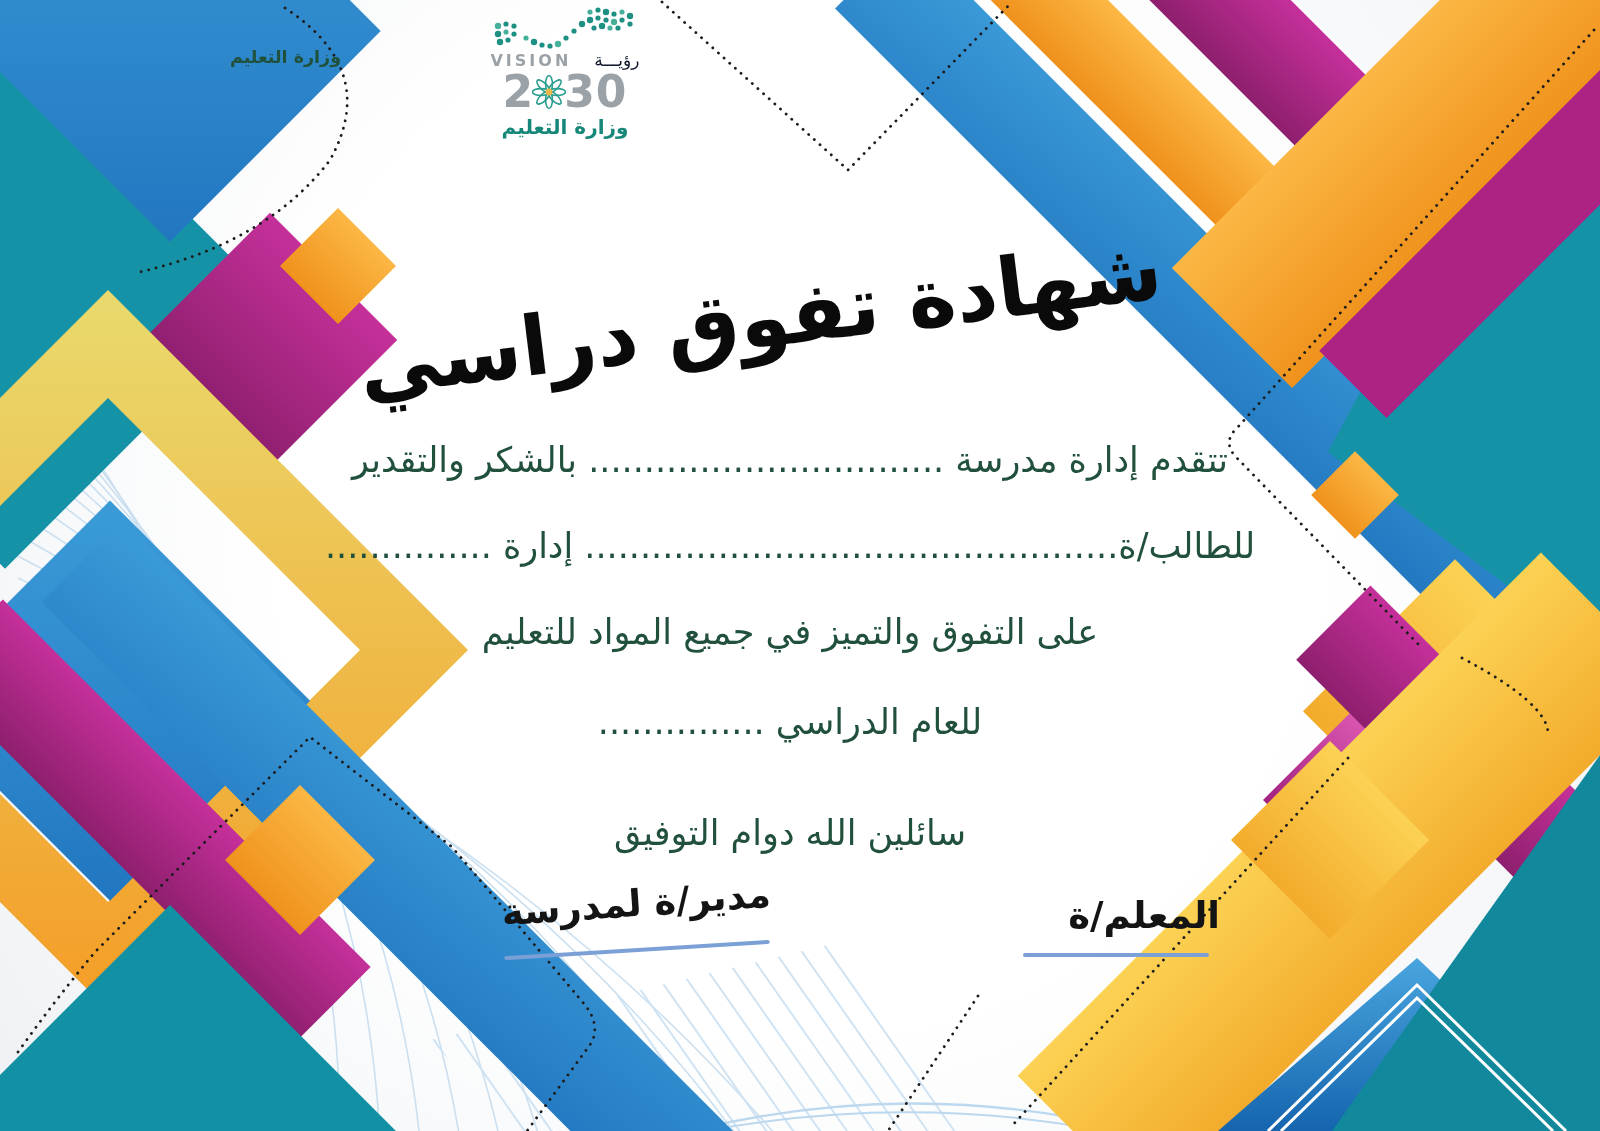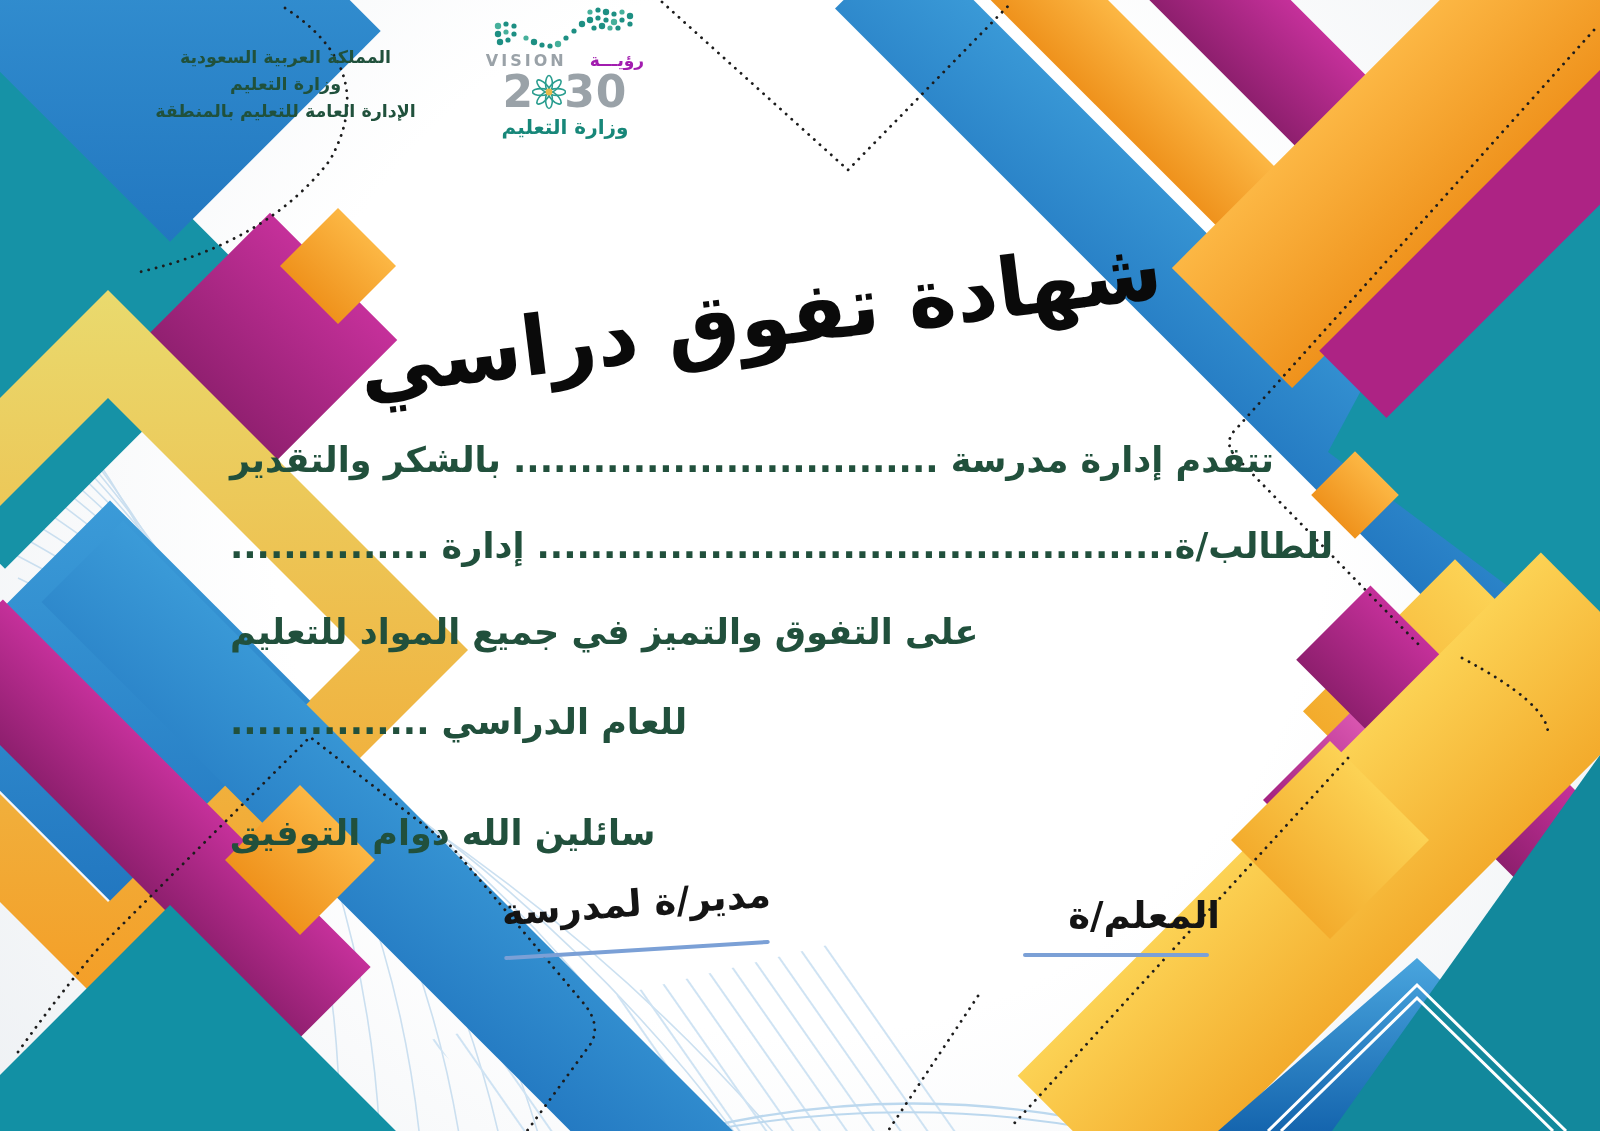--- a/index.html
+++ b/index.html
@@ -9,32 +9,32 @@
   #art{position:absolute;inset:0;z-index:0;}
   .txt{position:absolute;z-index:2;}
   
   .header-block{left:118px;top:44px;width:335px;text-align:center;
     color:#20513c;font-weight:bold;font-size:17.5px;line-height:27px;}
   
   .logo{left:440px;top:4px;width:250px;display:flex;flex-direction:column;align-items:center;}
   .logo-dots{height:46px;}
   .logo-row1{display:flex;align-items:baseline;gap:23px;direction:ltr;}
   .logo-vision{color:#9aa2a8;font-weight:bold;font-size:16px;letter-spacing:3px;}
-  .logo-roya{color:#a21caf;font-weight:bold;font-size:17px;}
+  .logo-roya{color:#0f172a;font-weight:normal;font-size:17px;}
   .logo-year{display:flex;align-items:center;direction:ltr;color:#9aa2a8;
     font-weight:bold;font-size:44px;letter-spacing:1px;line-height:44px;}
   .logo-flower{margin:0 -2px;}
   .logo-ministry{color:#178779;font-weight:bold;font-size:20px;margin-top:1px;}
   
   .title{left:360px;top:208px;width:800px;height:220px;display:flex;align-items:center;
     justify-content:center;transform:rotate(-7deg);color:#0a0a0a;
     font-size:82px;font-weight:bold;white-space:nowrap;}
   
-  .bline{left:230px;width:1120px;text-align:left;color:#21503c;
-    font-weight:bold;font-size:35px;white-space:nowrap;}
+  .bline{left:230px;width:1120px;text-align:center;color:#21503c;
+    font-weight:normal;font-size:35px;white-space:nowrap;}
   .b1{top:440px;} .b2{top:526px;} .b3{top:612px;} .b4{top:702px;} .b5{top:813px;}
   
   .sig{color:#141414;font-weight:bold;font-size:37px;text-align:center;white-space:nowrap;}
   .sig-teacher{left:990px;top:894px;width:230px;text-align:right;}
   .sig-principal{left:486px;top:882px;width:300px;transform:rotate(-4deg);}
   .sig-line{position:absolute;height:4px;background:#7ba0d6;border-radius:2px;z-index:2;}
   .sl-teacher{left:1023px;top:953px;width:186px;}
   .sl-principal{left:504px;top:948px;width:266px;transform:rotate(-3.5deg);}
 </style>
 </head>
@@ -136,23 +136,21 @@
     <path d="M 662,2 L 848,170 L 1012,2"></path>
     <path d="M 1594,30 L 1237,428 Q 1222,442 1236,457 L 1422,648"></path>
     <path d="M 1462,658 Q 1547,703 1548,733"></path>
     <path d="M 1348,758 L 1010,1128"></path>
     <path d="M 978,996 L 888,1131"></path>
     <path d="M 18,1052 Q 55,1000 95,952 L 310,737 L 452,847 Q 560,975 585,1005 Q 600,1024 592,1042 L 527,1131"></path>
   </g>
 </svg>
 
 <div class="txt header-block">
-  <div>المملكة العربية السعودية</div>
   <div>وزارة التعليم</div>
-  <div>الإدارة العامة للتعليم بالمنطقة</div>
 </div>
 
 <div class="txt logo">
   <svg id="logo-dots" class="logo-dots" width="170" height="46">
       <circle cx="18" cy="22" r="3.2" fill="#46b09b"></circle>
       <circle cx="26" cy="20" r="2.6" fill="#1d8f83"></circle>
       <circle cx="34" cy="22" r="2.6" fill="#1d8f83"></circle>
       <circle cx="18" cy="30" r="3.2" fill="#1d8f83"></circle>
       <circle cx="26" cy="28" r="2.6" fill="#46b09b"></circle>
       <circle cx="34" cy="30" r="2.6" fill="#1d8f83"></circle>

